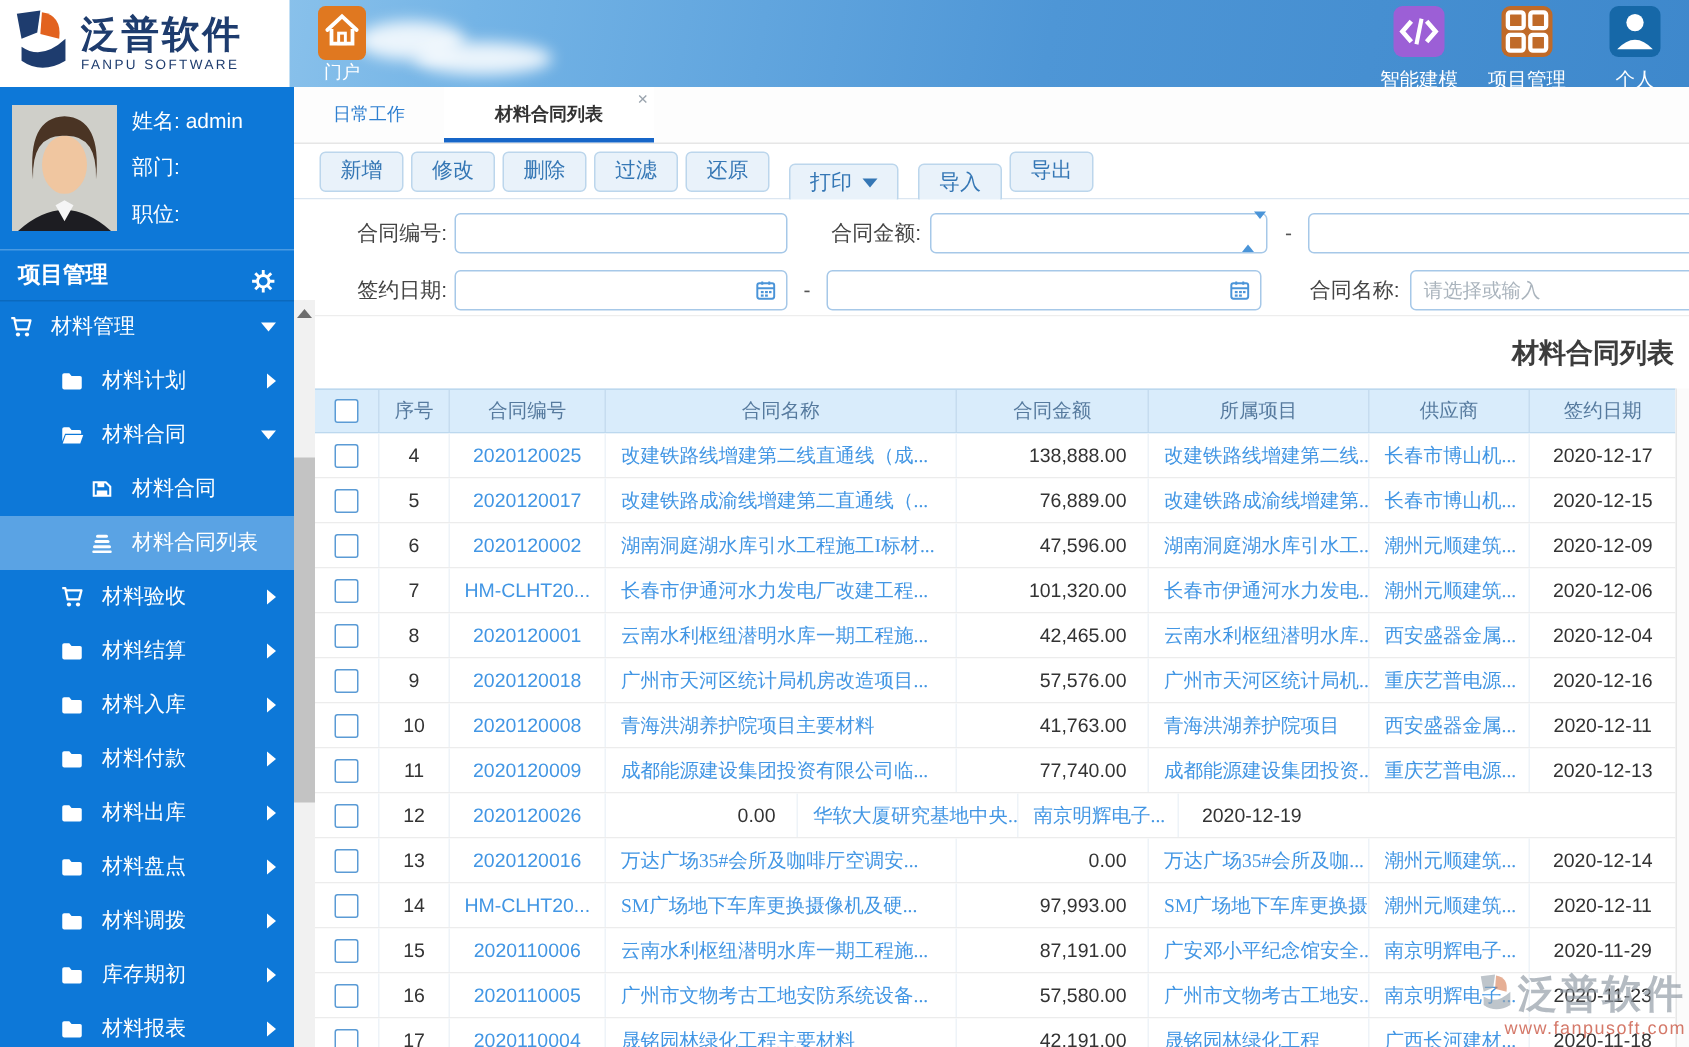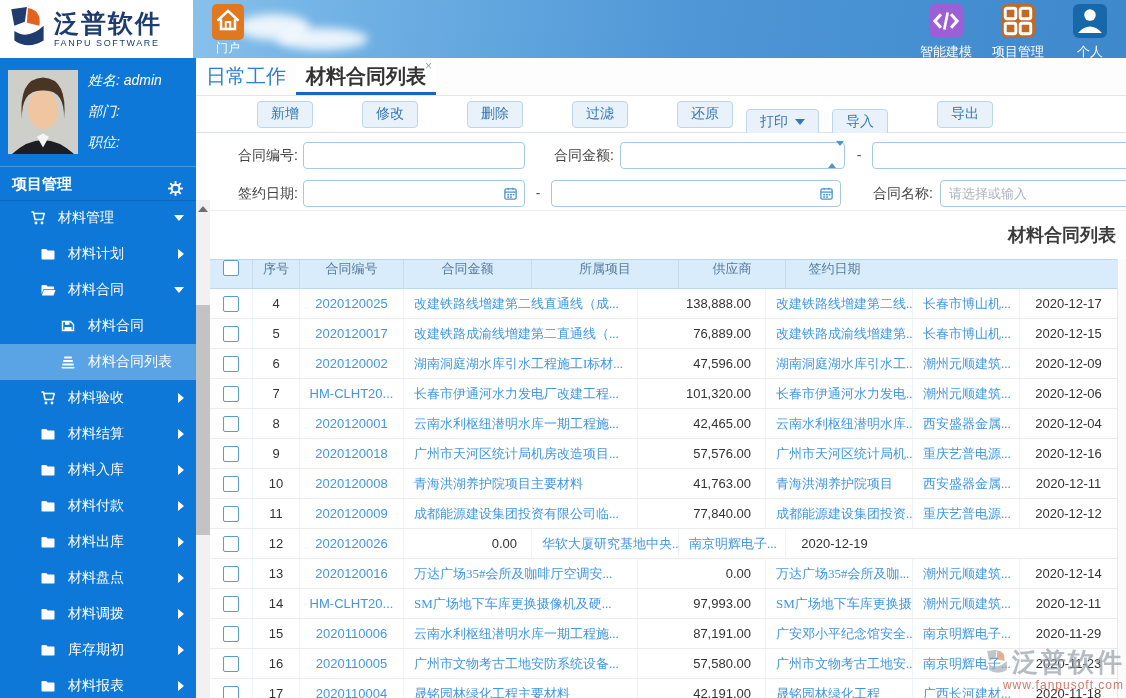--- a/index.html
+++ b/index.html
@@ -21,58 +21,58 @@
   .top-nav{position:absolute;right:0;top:4px;display:flex;justify-content:space-between;}
   .nav-item{width:72px;text-align:center;cursor:pointer;}
   .nav-icon{display:inline-block;width:34px;height:34px;border-radius:6px;}
   .nav-label{display:block;font-size:13px;color:#fff;margin-top:1px;white-space:nowrap;}
 
   
   .sidebar{position:absolute;left:0;top:58px;width:196px;height:640px;background:#0d78d8;color:#fff;}
   .user{position:relative;height:108px;border-bottom:1px solid rgba(255,255,255,.25);}
   .avatar{position:absolute;left:8px;top:12px;width:70px;height:84px;overflow:hidden;}
   .user-info{position:absolute;left:88px;top:14px;font-size:14px;}
-  .user-info div{margin-bottom:13px;white-space:nowrap;font-style:italic;}
+  .user-info div{margin-bottom:13px;white-space:nowrap;}
   .module-head{position:relative;height:33px;line-height:33px;border-bottom:1px solid rgba(0,0,0,.12);}
   .module-title{margin-left:12px;font-size:15px;font-weight:bold;}
   .gear{position:absolute;right:12px;top:8px;width:17px;height:17px;cursor:pointer;}
   .menu{position:absolute;left:0;top:142px;width:196px;}
   .menu-item{position:relative;height:36px;display:flex;align-items:center;font-size:14px;cursor:pointer;}
   .menu-item.selected{background:rgba(255,255,255,.32);}
   .mi-icon{width:16px;height:16px;flex:0 0 16px;}
   .mi-icon svg{width:16px;height:16px;display:block;}
   .mi-label{margin-left:12px;white-space:nowrap;}
-  .lvl1{padding-left:30px;}
+  .lvl1{padding-left:6px;}
   .lvl2{padding-left:40px;}
   .lvl3{padding-left:60px;}
   .chev{position:absolute;right:12px;width:0;height:0;}
   .chev.down{border-left:5px solid transparent;border-right:5px solid transparent;border-top:6px solid #fff;}
   .chev.right{border-top:5px solid transparent;border-bottom:5px solid transparent;border-left:6px solid #fff;}
 
   
   .side-scroll{position:absolute;left:196px;top:200px;width:14px;height:498px;background:#f1f1f1;z-index:6;}
   .side-scroll .up-arrow{position:absolute;left:2px;top:6px;width:0;height:0;
      border-left:5px solid transparent;border-right:5px solid transparent;border-bottom:6px solid #6e6e6e;}
   .side-scroll .thumb{position:absolute;left:0;top:105px;width:14px;height:230px;background:#c3c3c3;}
 
   
   .main{position:absolute;left:196px;top:58px;width:930px;height:640px;background:#fff;}
 
   .tabbar{position:relative;height:37px;border-bottom:1px solid #e6e6e6;background:#fdfdfd;}
-  .tab{position:absolute;top:0;height:37px;line-height:37px;text-align:center;font-size:20px;cursor:pointer;}
+  .tab{position:absolute;top:0;height:37px;line-height:37px;text-align:center;font-size:12px;cursor:pointer;}
   .tab-normal{left:0px;width:100px;color:#2e7fd0;}
   .tab-active{left:100px;width:140px;color:#333;font-weight:bold;border-bottom:3px solid #1766c8;box-sizing:border-box;background:#fff;}
   .close-x{position:absolute;top:2px;right:4px;font-size:12px;color:#9aa4ae;font-weight:normal;line-height:12px;cursor:pointer;}
   .close-x::before{content:"×";}
 
   .toolbar{position:relative;height:36px;display:flex;align-items:center;padding-left:17px;
            border-bottom:1px solid #dbe6f1;background:#fff;}
   .tb-btn{height:27px;margin-right:5px;padding:0 13px;font-size:14px;color:#3577b5;
           background:#e9f2fa;border:1px solid #bcd6ec;border-radius:4px;cursor:pointer;
-          display:flex;align-items:center;font-family:inherit;margin-left:44px;}
+          display:flex;align-items:center;font-family:inherit;}
   .tb-btn .caret{width:0;height:0;margin-left:7px;border-left:5px solid transparent;
           border-right:5px solid transparent;border-top:6px solid #3577b5;}
   .tb-btn.gap{margin-left:8px;margin-top:16px;}
 
   .filterpanel{position:relative;height:77px;border-bottom:1px solid #ededed;overflow:hidden;background:#fff;}
   .flabel{position:absolute;height:27px;line-height:27px;font-size:14px;color:#444;text-align:right;white-space:nowrap;}
   .finput{position:absolute;height:27px;border:1px solid #a6c8e8;border-radius:4px;background:#fff;
           box-sizing:border-box;font-size:13px;color:#333;padding:0 8px;font-family:inherit;}
   .finput::placeholder{color:#aab4bd;}
   .fwrap{position:absolute;height:27px;}
@@ -82,21 +82,21 @@
   .spin .s-up{width:0;height:0;border-left:4px solid transparent;border-right:4px solid transparent;border-bottom:5px solid #4a94d8;margin-bottom:4px;}
   .spin .s-dn{width:0;height:0;border-left:4px solid transparent;border-right:4px solid transparent;border-top:5px solid #4a94d8;}
   .fdash{position:absolute;height:27px;line-height:27px;font-size:14px;color:#555;text-align:center;}
   .frow1{top:9px;} .frow2{top:47px;}
 
   .grid-area{position:relative;height:489px;background:#fff;}
   .grid-title{position:absolute;top:12px;right:10px;font-size:18px;font-weight:bold;color:#3c3c3c;margin:0;}
 
   .table{position:absolute;left:14px;top:48px;width:907px;}
   .thead{display:flex;height:28px;background:#d9ecfb;border-top:1px solid #bcd8ee;border-bottom:1px solid #bcd8ee;}
-  .th{box-sizing:border-box;border-right:1px solid #c6dcef;display:flex;align-items:flex-start;justify-content:center;
+  .th{box-sizing:border-box;border-right:1px solid #c6dcef;display:flex;align-items:center;justify-content:center;
       font-size:13px;color:#567a9e;overflow:hidden;white-space:nowrap;}
   .th:last-child{border-right:none;}
   .tr{display:flex;height:29px;border-bottom:1px solid #ececec;background:#fff;}
   .td{box-sizing:border-box;border-right:1px solid #eef3f8;display:flex;align-items:center;
       font-size:13px;color:#333;overflow:hidden;white-space:nowrap;}
   .td:last-child{border-right:none;}
   .td-center{justify-content:center;}
   .td-left{justify-content:flex-start;padding-left:10px;font-family:Liberation Serif, serif;}
   .td-right{justify-content:flex-end;padding-right:14px;}
   .link{color:#4296e4;cursor:pointer;}
@@ -445,20 +445,23 @@
         <div class="thead">
             <div class="th w-cb">
               <span class="checkbox"></span>
             </div>
             <div class="th w-seq">
               <span>序号</span>
             </div>
             <div class="th w-code">
               <span>合同编号</span>
             </div>
+            <div class="th w-name">
+              <span>合同名称</span>
+            </div>
             <div class="th w-amount">
               <span>合同金额</span>
             </div>
             <div class="th w-project">
               <span>所属项目</span>
             </div>
             <div class="th w-supplier">
               <span>供应商</span>
             </div>
             <div class="th w-date">
@@ -550,24 +553,24 @@
               <div class="td w-supplier td-left link">西安盛器金属...</div>
               <div class="td w-date td-center">2020-12-11</div>
             </div>
             <div class="tr">
               <div class="td w-cb">
                 <span class="checkbox"></span>
               </div>
               <div class="td w-seq td-center">11</div>
               <div class="td w-code td-center link">2020120009</div>
               <div class="td w-name td-left link">成都能源建设集团投资有限公司临...</div>
-              <div class="td w-amount td-right">77,840.00</div>
+              <div class="td w-amount td-right">77,740.00</div>
               <div class="td w-project td-left link">成都能源建设集团投资...</div>
               <div class="td w-supplier td-left link">重庆艺普电源...</div>
-              <div class="td w-date td-center">2020-12-12</div>
+              <div class="td w-date td-center">2020-12-13</div>
             </div>
             <div class="tr">
               <div class="td w-cb">
                 <span class="checkbox"></span>
               </div>
               <div class="td w-seq td-center">12</div>
               <div class="td w-code td-center link">2020120026</div>
               <div class="td w-amount td-right">0.00</div>
               <div class="td w-project td-left link">华软大厦研究基地中央...</div>
               <div class="td w-supplier td-left link">南京明辉电子...</div>

